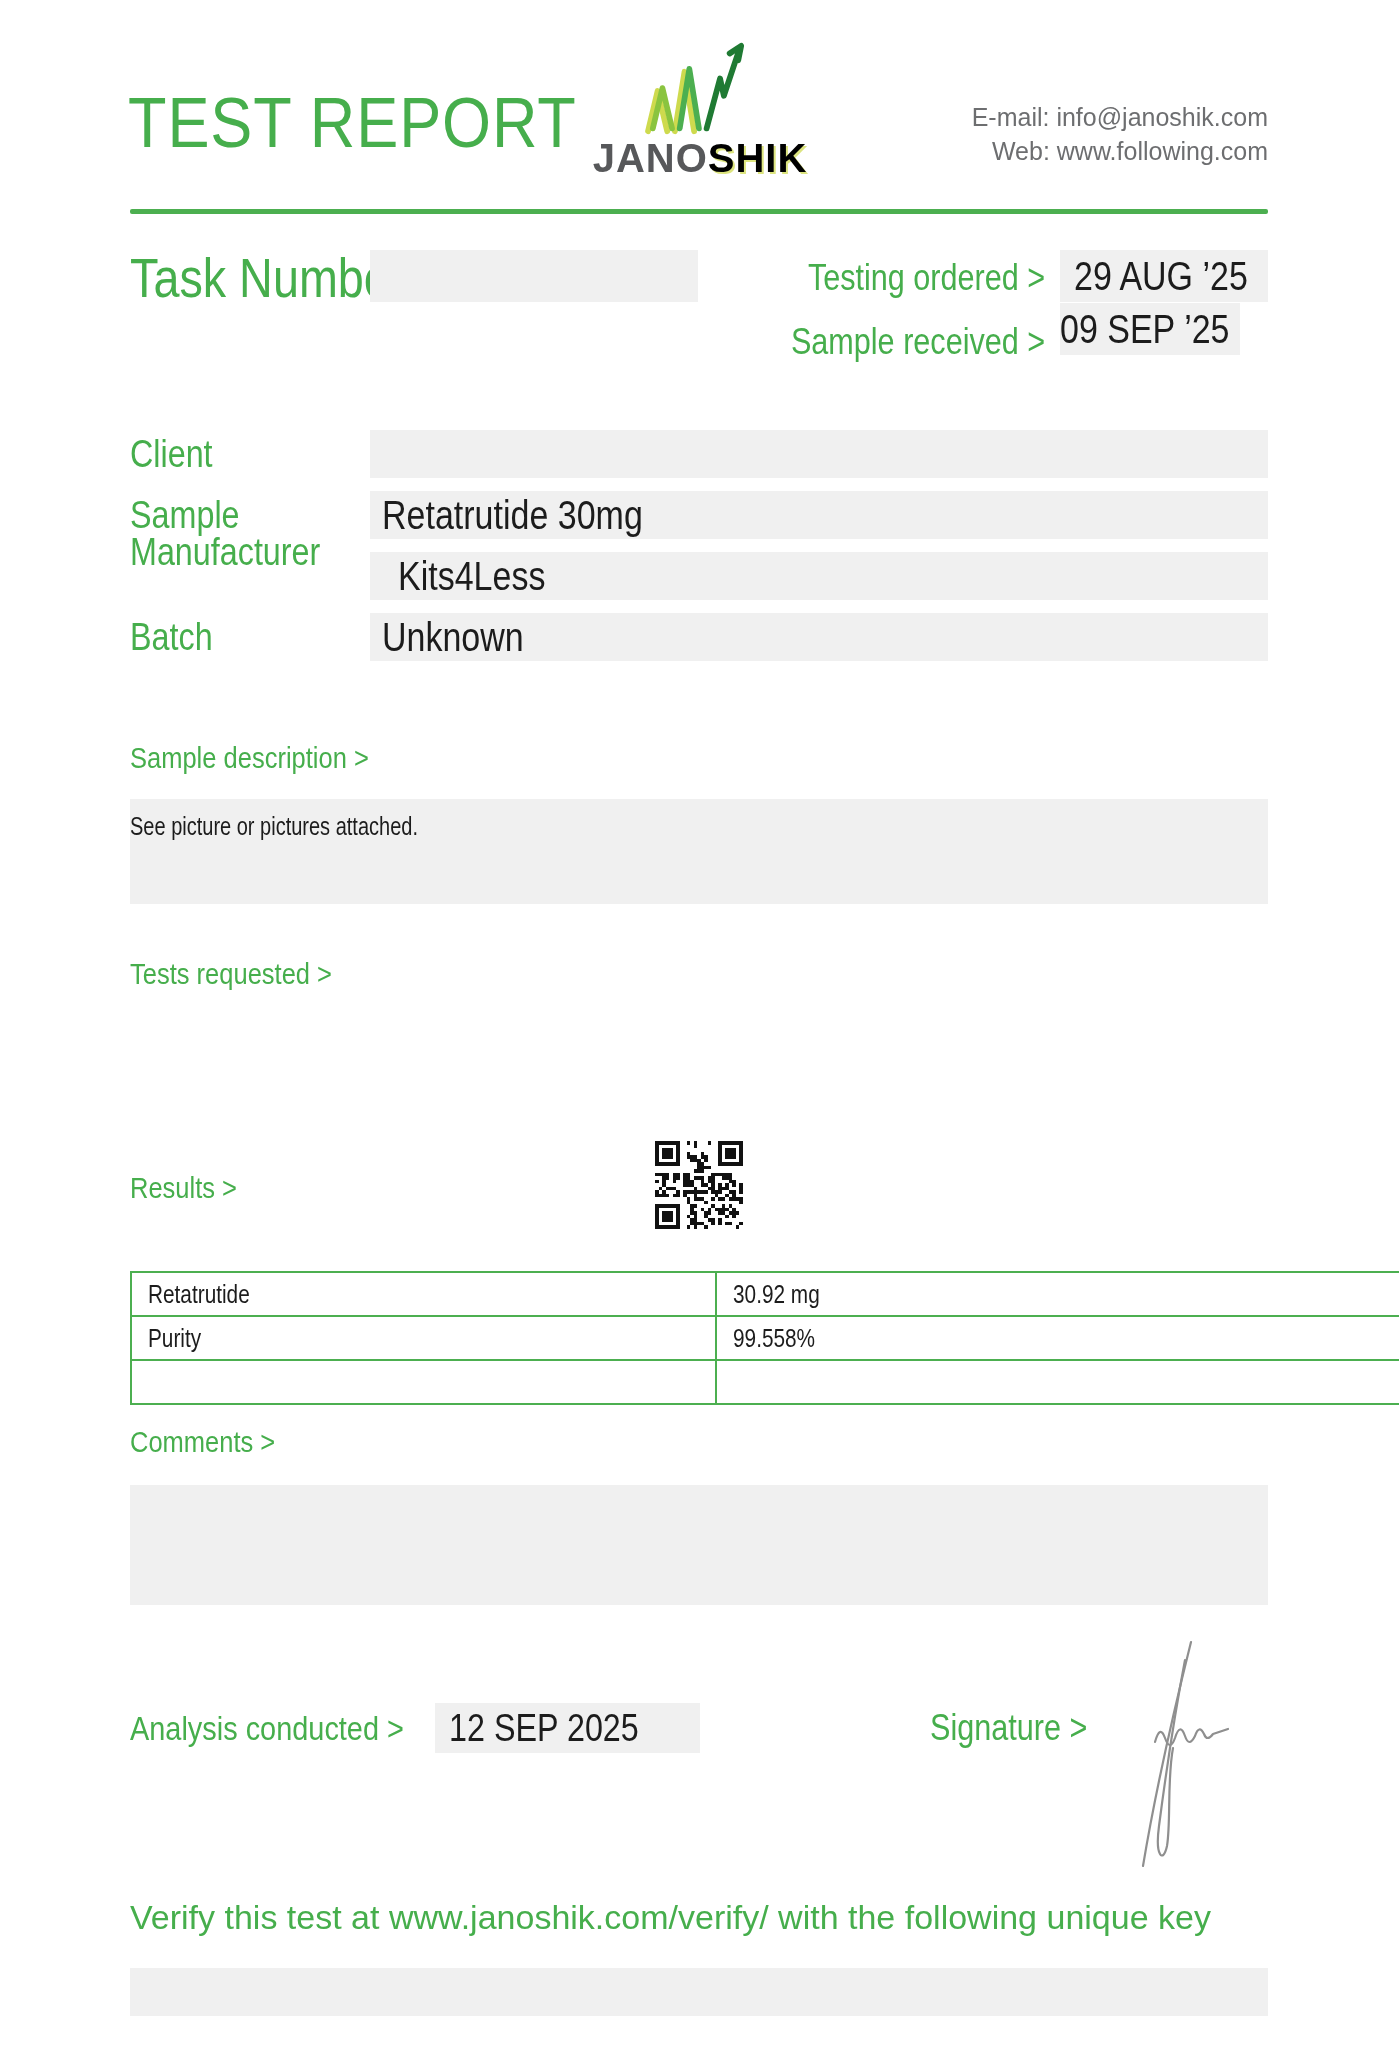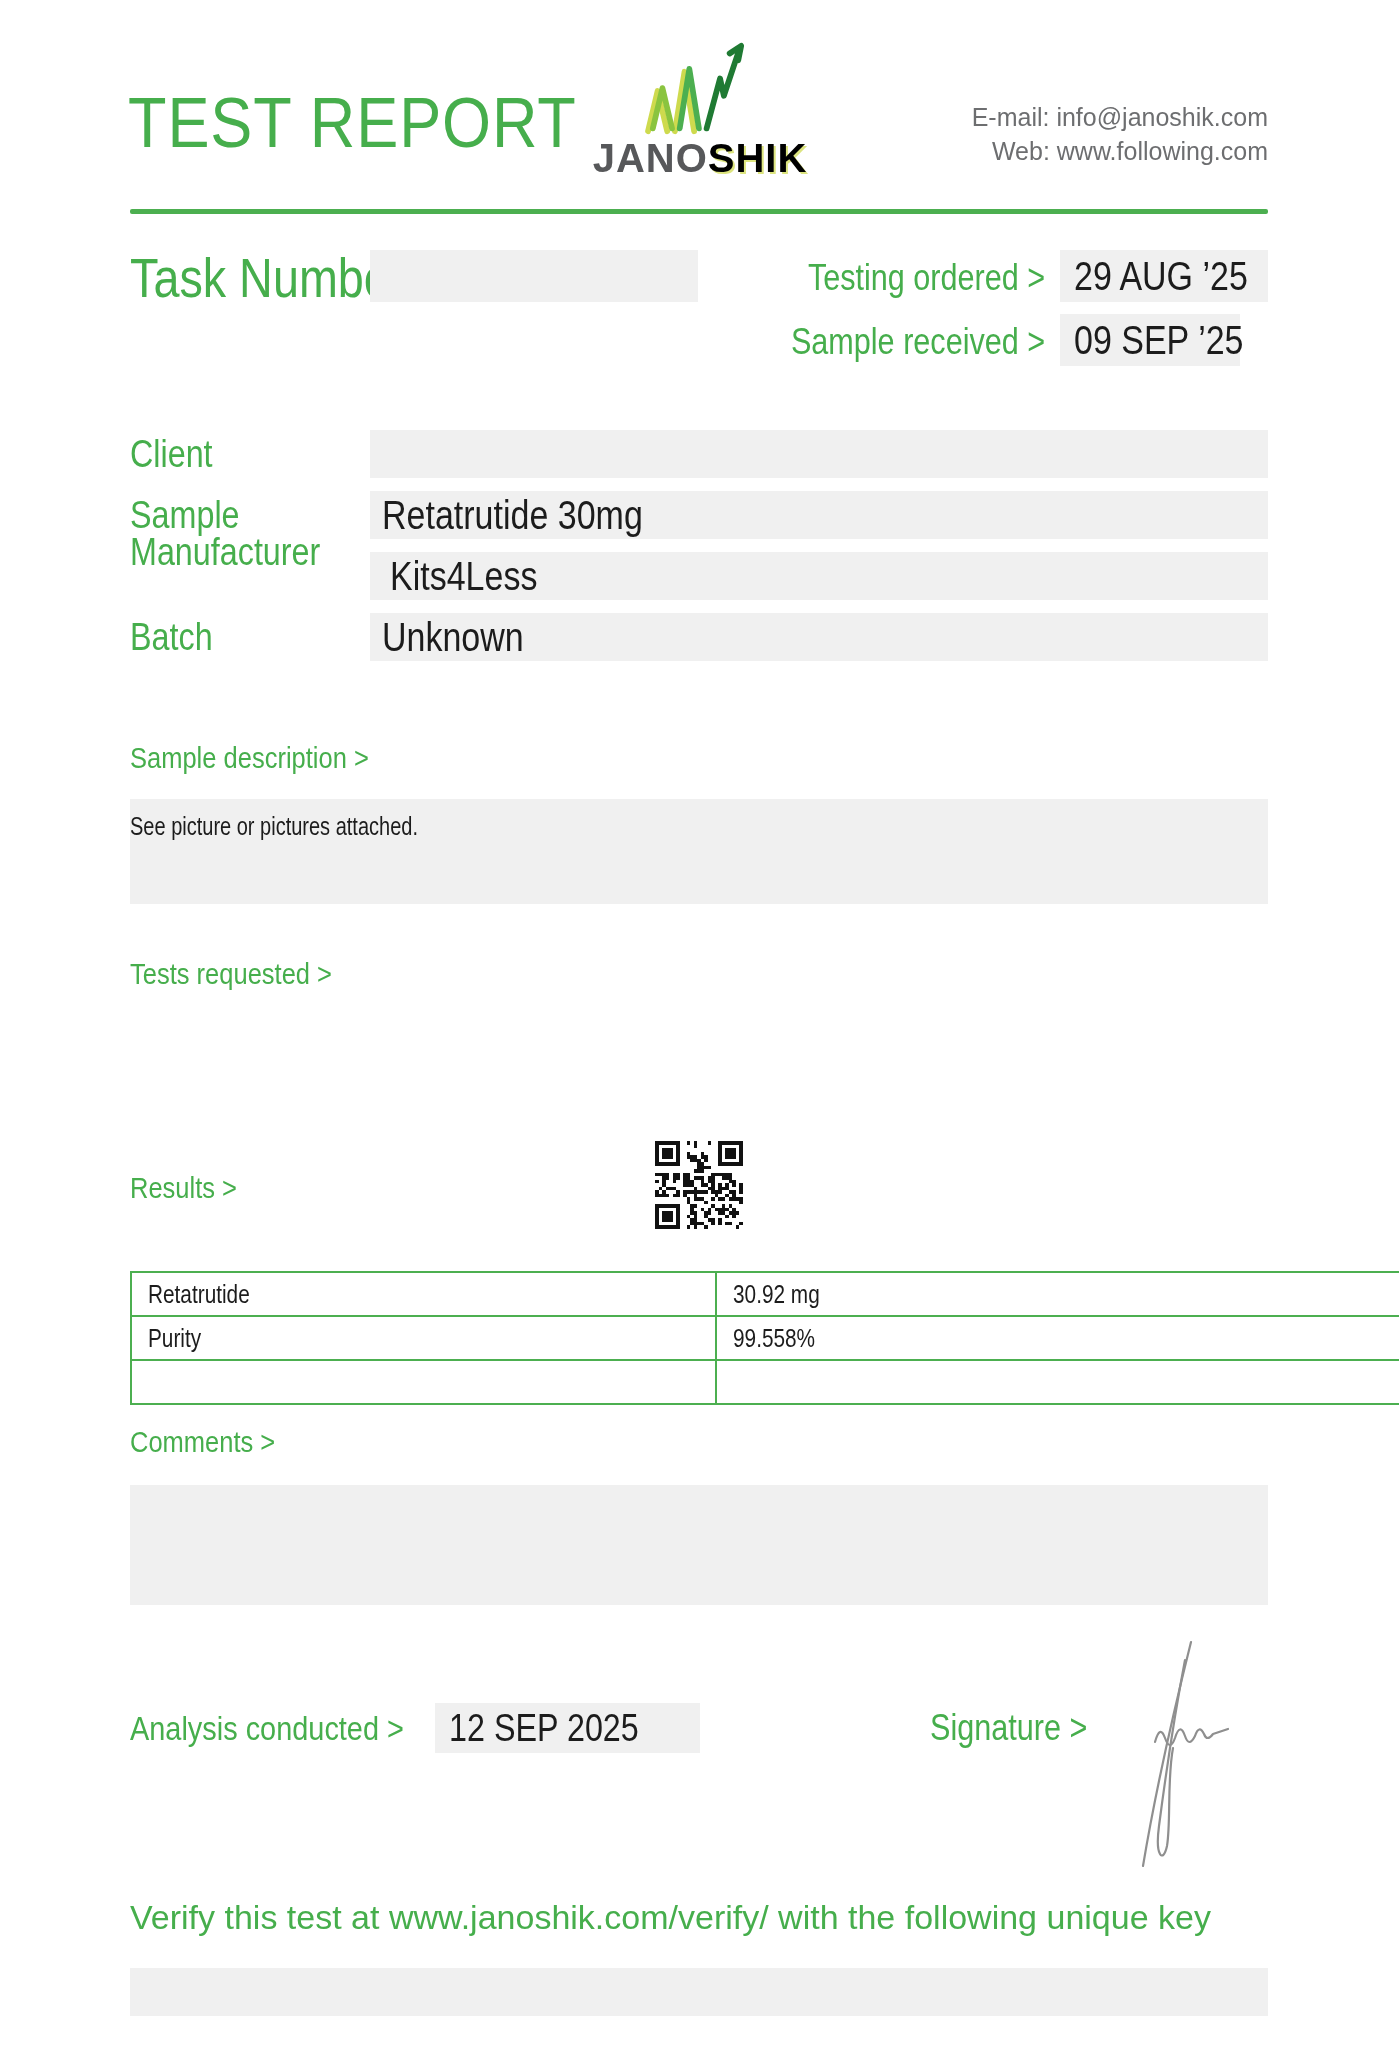--- a/index.html
+++ b/index.html
@@ -73,37 +73,37 @@
   <div class="abs green" style="right:354px;top:252px;height:52px;line-height:52px;font-size:36px;text-align:right;">
     <span class="condR">Testing ordered  &gt;</span>
   </div>
   <div class="gbox" style="left:1060px;top:250px;width:208px;height:52px;line-height:52px;padding-left:14px;box-sizing:border-box;">
     <span class="cond boxval dark">29 AUG ’25</span>
   </div>
 
   <div class="abs green" style="right:354px;top:316px;height:52px;line-height:52px;font-size:36px;text-align:right;">
     <span class="condR">Sample received &gt;</span>
   </div>
-  <div class="gbox" style="left:1060px;top:314px;width:180px;height:52px;line-height:52px;padding-left:14px;box-sizing:border-box;">
+  <div class="gbox" style="left:1060px;top:303px;width:180px;height:52px;line-height:52px;box-sizing:border-box;">
     <span class="cond boxval dark">09 SEP ’25</span>
   </div>
 
   <div class="abs green rowlabel" style="left:130px;top:430px;height:48px;line-height:48px;">
     <span class="cond">Client</span></div>
   <div class="gbox" style="left:370px;top:430px;width:898px;height:48px;line-height:48px;padding-left:12px;box-sizing:border-box;">
     <span class="cond boxval dark"></span></div>
 
   <div class="abs green rowlabel" style="left:130px;top:491px;height:48px;line-height:48px;">
     <span class="cond">Sample</span></div>
   <div class="gbox" style="left:370px;top:491px;width:898px;height:48px;line-height:48px;padding-left:12px;box-sizing:border-box;">
     <span class="cond boxval dark">Retatrutide 30mg</span></div>
 
   <div class="abs green rowlabel" style="left:130px;top:528px;height:48px;line-height:48px;">
     <span class="cond">Manufacturer</span></div>
-  <div class="gbox" style="left:370px;top:552px;width:898px;height:48px;line-height:48px;padding-left:20px;box-sizing:border-box;">
+  <div class="gbox" style="left:370px;top:552px;width:898px;height:48px;line-height:48px;padding-left:28px;box-sizing:border-box;">
     <span class="cond boxval dark">Kits4Less</span></div>
 
   <div class="abs green rowlabel" style="left:130px;top:613px;height:48px;line-height:48px;">
     <span class="cond">Batch</span></div>
   <div class="gbox" style="left:370px;top:613px;width:898px;height:48px;line-height:48px;padding-left:12px;box-sizing:border-box;">
     <span class="cond boxval dark">Unknown</span></div>
 
   <div class="abs green sectitle" style="left:130px;top:736px;">
     <span class="cond">Sample description &gt;</span></div>
   <div class="gbox" style="left:130px;top:799px;width:1138px;height:105px;padding:10px 0 0 0;box-sizing:border-box;">

